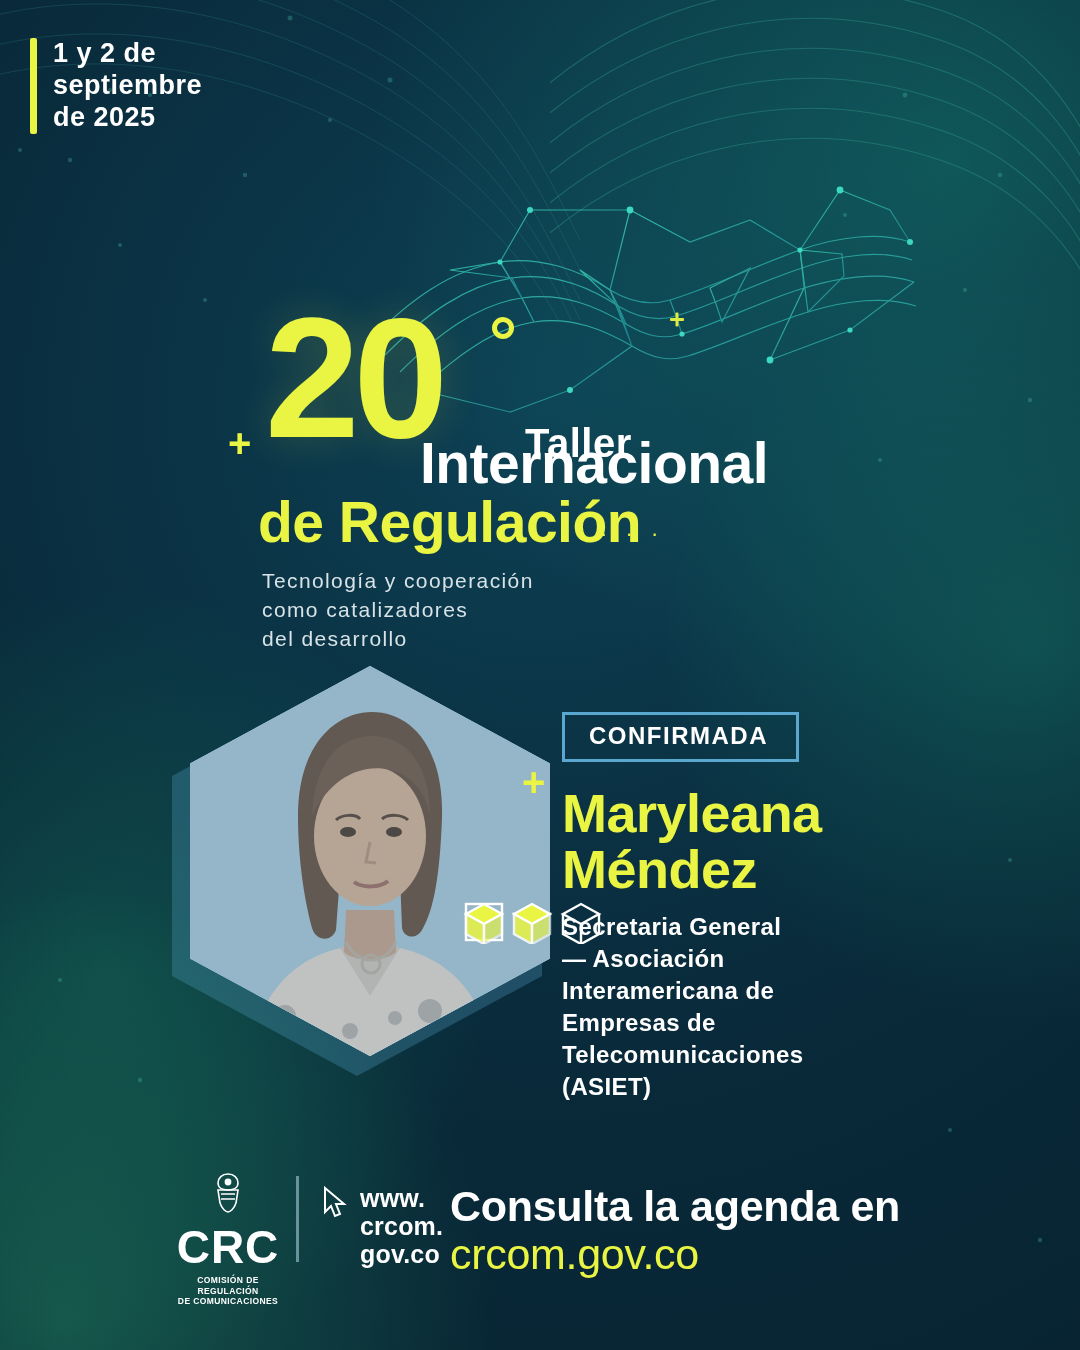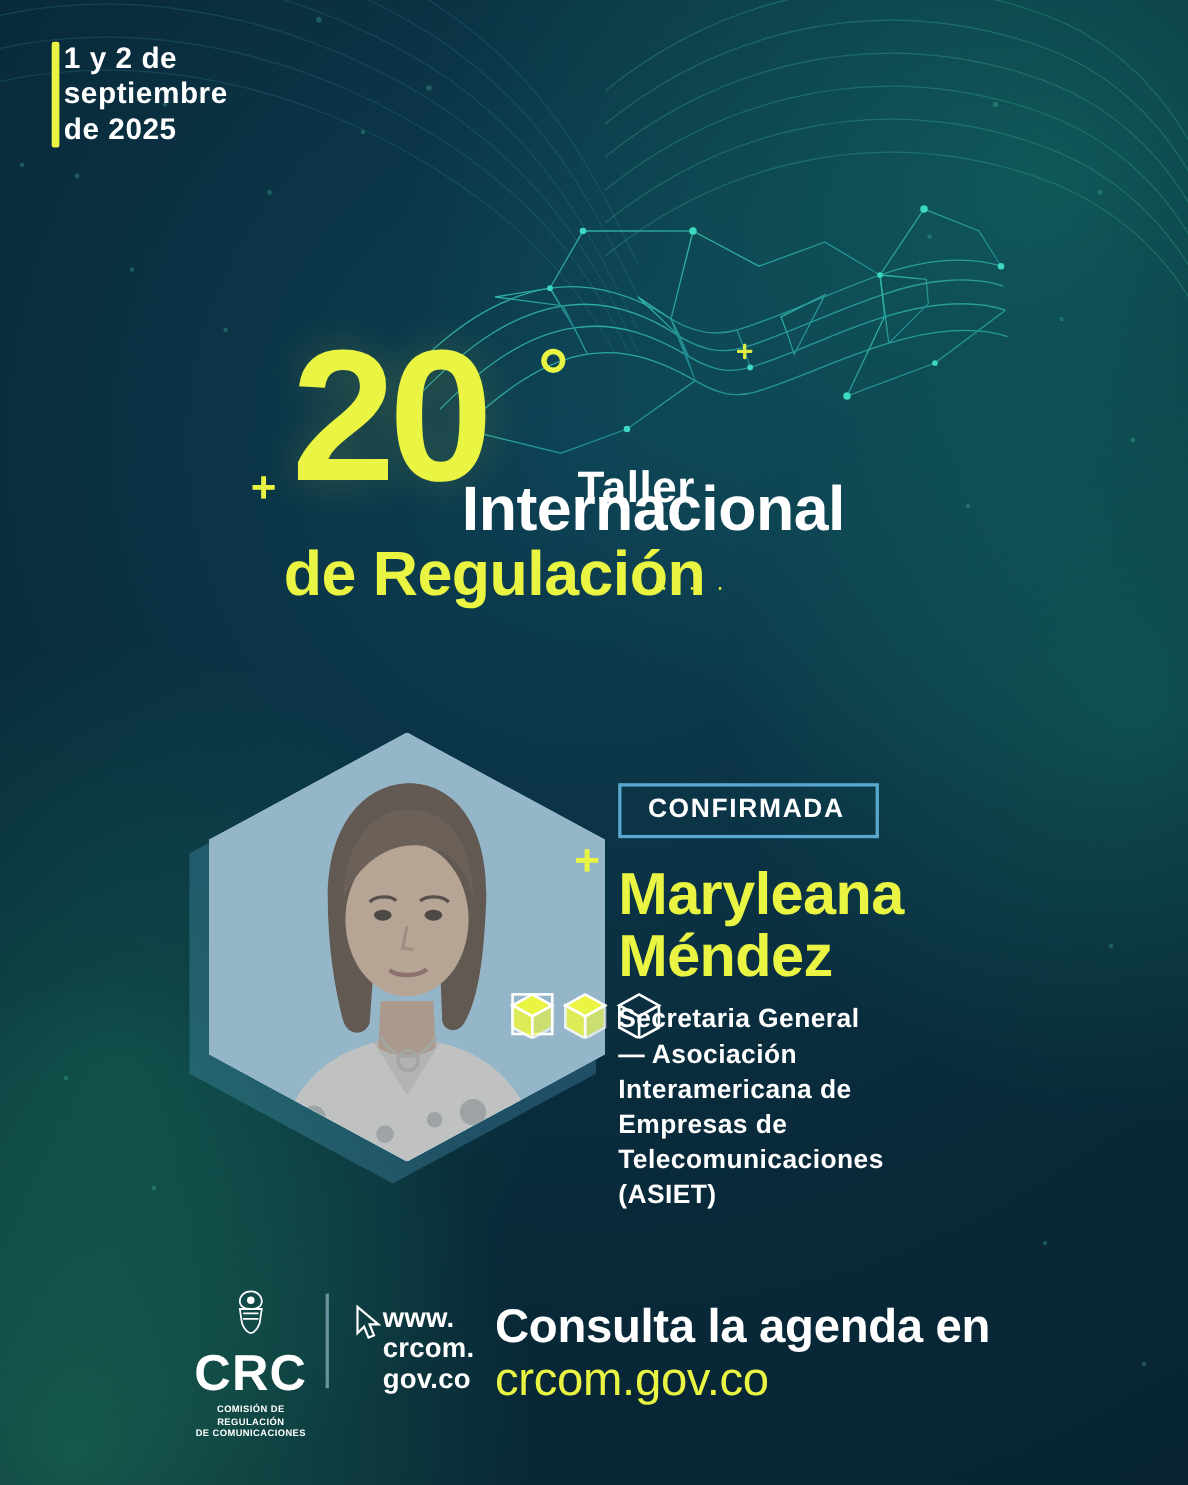--- a/index.html
+++ b/index.html
@@ -21,22 +21,22 @@
     overflow:hidden;
   }
   
   .swirl { position:absolute; opacity:0.30; pointer-events:none; }
   .swirl.tl { top:-60px; left:-40px; width:620px; height:380px; }
   .swirl.tr { top:-20px; right:-30px; width:560px; height:420px; opacity:0.40; }
   .dots-bg { position:absolute; inset:0; pointer-events:none; opacity:.5;}
 
   
   .date-block {
-    position:absolute; top:38px; left:47px;
-    display:flex; align-items:stretch; gap:4px;
+    position:absolute; top:38px; left:30px;
+    display:flex; align-items:stretch; gap:16px;
   }
   .date-bar { width:7px; background:#e9f542; border-radius:2px; }
   .date-text {
     color:#ffffff; font-weight:bold; font-size:27px; line-height:1.18;
     letter-spacing:.5px; text-transform:lowercase;
   }
   .date-text span { display:block; }
 
   
   .handshake { position:absolute; top:150px; left:330px; width:600px; height:300px; opacity:.95; }
@@ -109,21 +109,21 @@
   .spk-role span { display:block; }
   .plus-spk { position:absolute; left:-40px; top:48px; color:#e9f542; font-size:40px; font-weight:bold; }
 
   
   .footer { position:absolute; left:0; bottom:40px; width:100%; height:140px; }
   .crc-logo { position:absolute; left:168px; top:0px; width:120px; text-align:center; color:#fff; }
   .crc-emblem { width:46px; height:46px; margin:0 auto 4px auto; }
   .crc-text { font-size:46px; font-weight:bold; letter-spacing:1px; line-height:1; }
   .crc-sub { font-size:8.5px; font-weight:bold; letter-spacing:.4px; line-height:1.25; margin-top:5px; }
   .divider { position:absolute; left:296px; top:6px; width:3px; height:86px; background:#8fb6c4; opacity:.7; }
-  .web-box { position:absolute; left:322px; top:14px; display:flex; align-items:flex-start; gap:0;justify-content:flex-end; }
+  .web-box { position:absolute; left:322px; top:14px; display:flex; align-items:flex-start; gap:12px;justify-content:flex-end; }
   .cursor-ico { width:26px; height:34px; margin-top:2px; }
   .web-text { color:#ffffff; font-weight:bold; font-size:25px; line-height:1.12; letter-spacing:.2px; }
   .web-text span { display:block; }
   .cta { position:absolute; left:450px; top:12px; }
   .cta-line1 { color:#ffffff; font-weight:bold; font-size:43px; letter-spacing:-0.3px; line-height:1.12; }
   .cta-line2 { color:#e9f542; font-weight:normal; font-size:43px; letter-spacing:-0.3px; line-height:1.12; }
 </style>
 </head>
 <body>
 
@@ -234,20 +234,25 @@
 
   <div class="title-wrap">
     <div class="num-row">
       <div class="big-num">20</div>
       <div class="deg"></div>
       <div class="taller">Taller</div>
       <div class="plus-title">+</div>
     </div>
     <div class="line2">Internacional</div>
     <div class="line3">de Regulación</div>
+    <div class="tagline">
+      <span>Tecnología y cooperación</span>
+      <span>como catalizadores</span>
+      <span>del desarrollo</span>
+    </div>
   </div>
   <div class="tag-dots">· · ·</div>
 
   <div class="hex-outline"></div>
   <div class="hex-photo">
     <svg class="photo-inner" viewBox="0 0 360 390" preserveAspectRatio="xMidYMid slice">
       <rect width="360" height="390" fill="#a9d4ea"></rect>
 
       <path d="M60,390 C70,320 110,292 150,282 L210,282 C252,292 292,320 302,390 Z" fill="#e9e6e0"></path>
       <path d="M150,282 L180,330 L210,282 L196,276 L164,276 Z" fill="#d4d0c8"></path>

